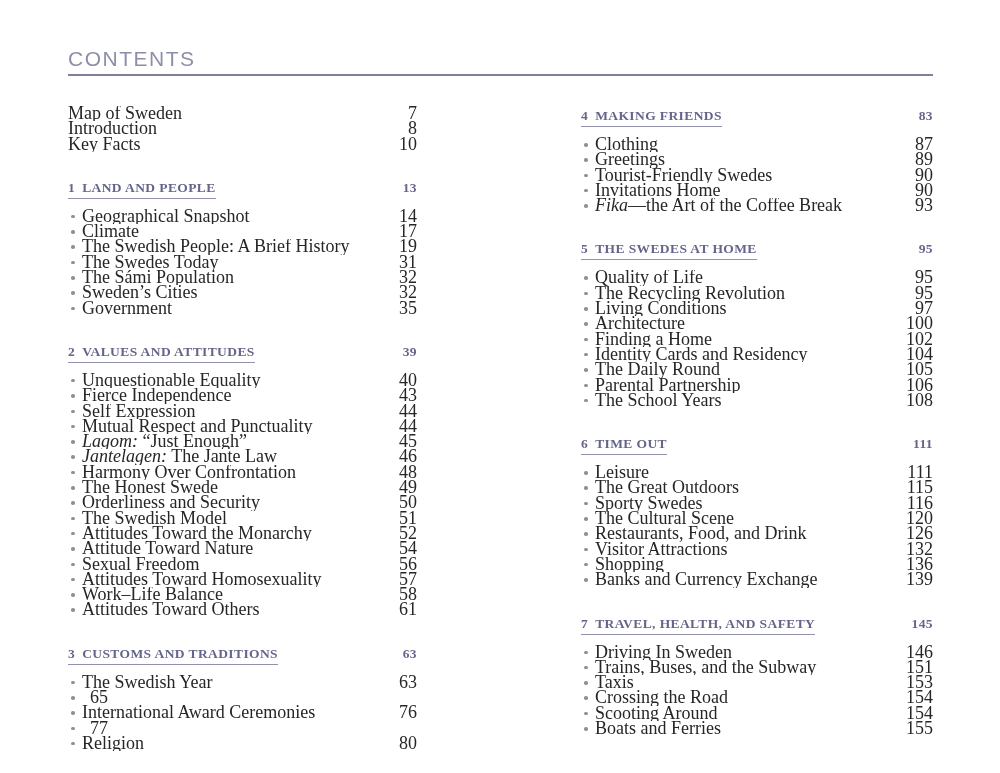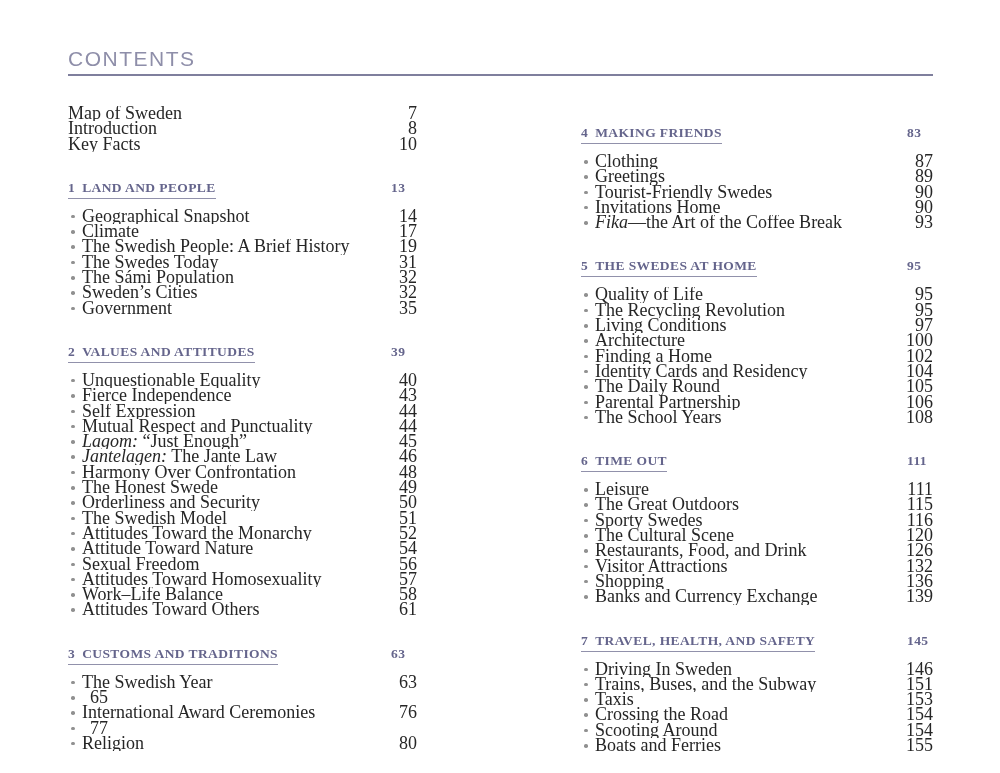--- a/index.html
+++ b/index.html
@@ -63,38 +63,38 @@
     content: "";
     position: absolute;
     left: 3px;
     top: 6px;
     width: 3.5px;
     height: 3.5px;
     border-radius: 50%;
     background: var(--bullet, #909090);
   }
   .section { margin-top: 27px; }
-  .col-right .section:first-child { margin-top: 18px; }
+  .col-right .section:first-child { margin-top: 1px; }
   .chapter-row {
     display: flex;
     align-items: baseline;
     font-size: 13.5px;
     line-height: 17px;
     font-weight: 700;
     color: var(--accent, #65658c);
     letter-spacing: 0.4px;
   }
   .chapter-head {
     flex: 0 0 auto;
     padding-bottom: 2px;
     border-bottom: 1px solid var(--chapter-rule, #9191ab);
   }
   .ch-num { margin-right: 7px; }
   .chapter-spacer { flex: 1 1 auto; }
-  .chapter-page { flex: 0 0 auto; min-width: 26px; }
+  .chapter-page { flex: 0 0 auto; text-align: right; min-width: 26px; }
   .items { margin-top: 10px; }
   i { font-style: italic; }
 </style>
 </head>
 <body>
 
 <div class="page" style="--accent: #65658c; --chapter-rule: #9191ab; --title: #8e8ea9; --rule: #7f7f9d; --text: #262626; --bullet: #909090;">
   <div class="header">
     <div class="doc-title">CONTENTS</div>
     <div class="title-rule"></div>

